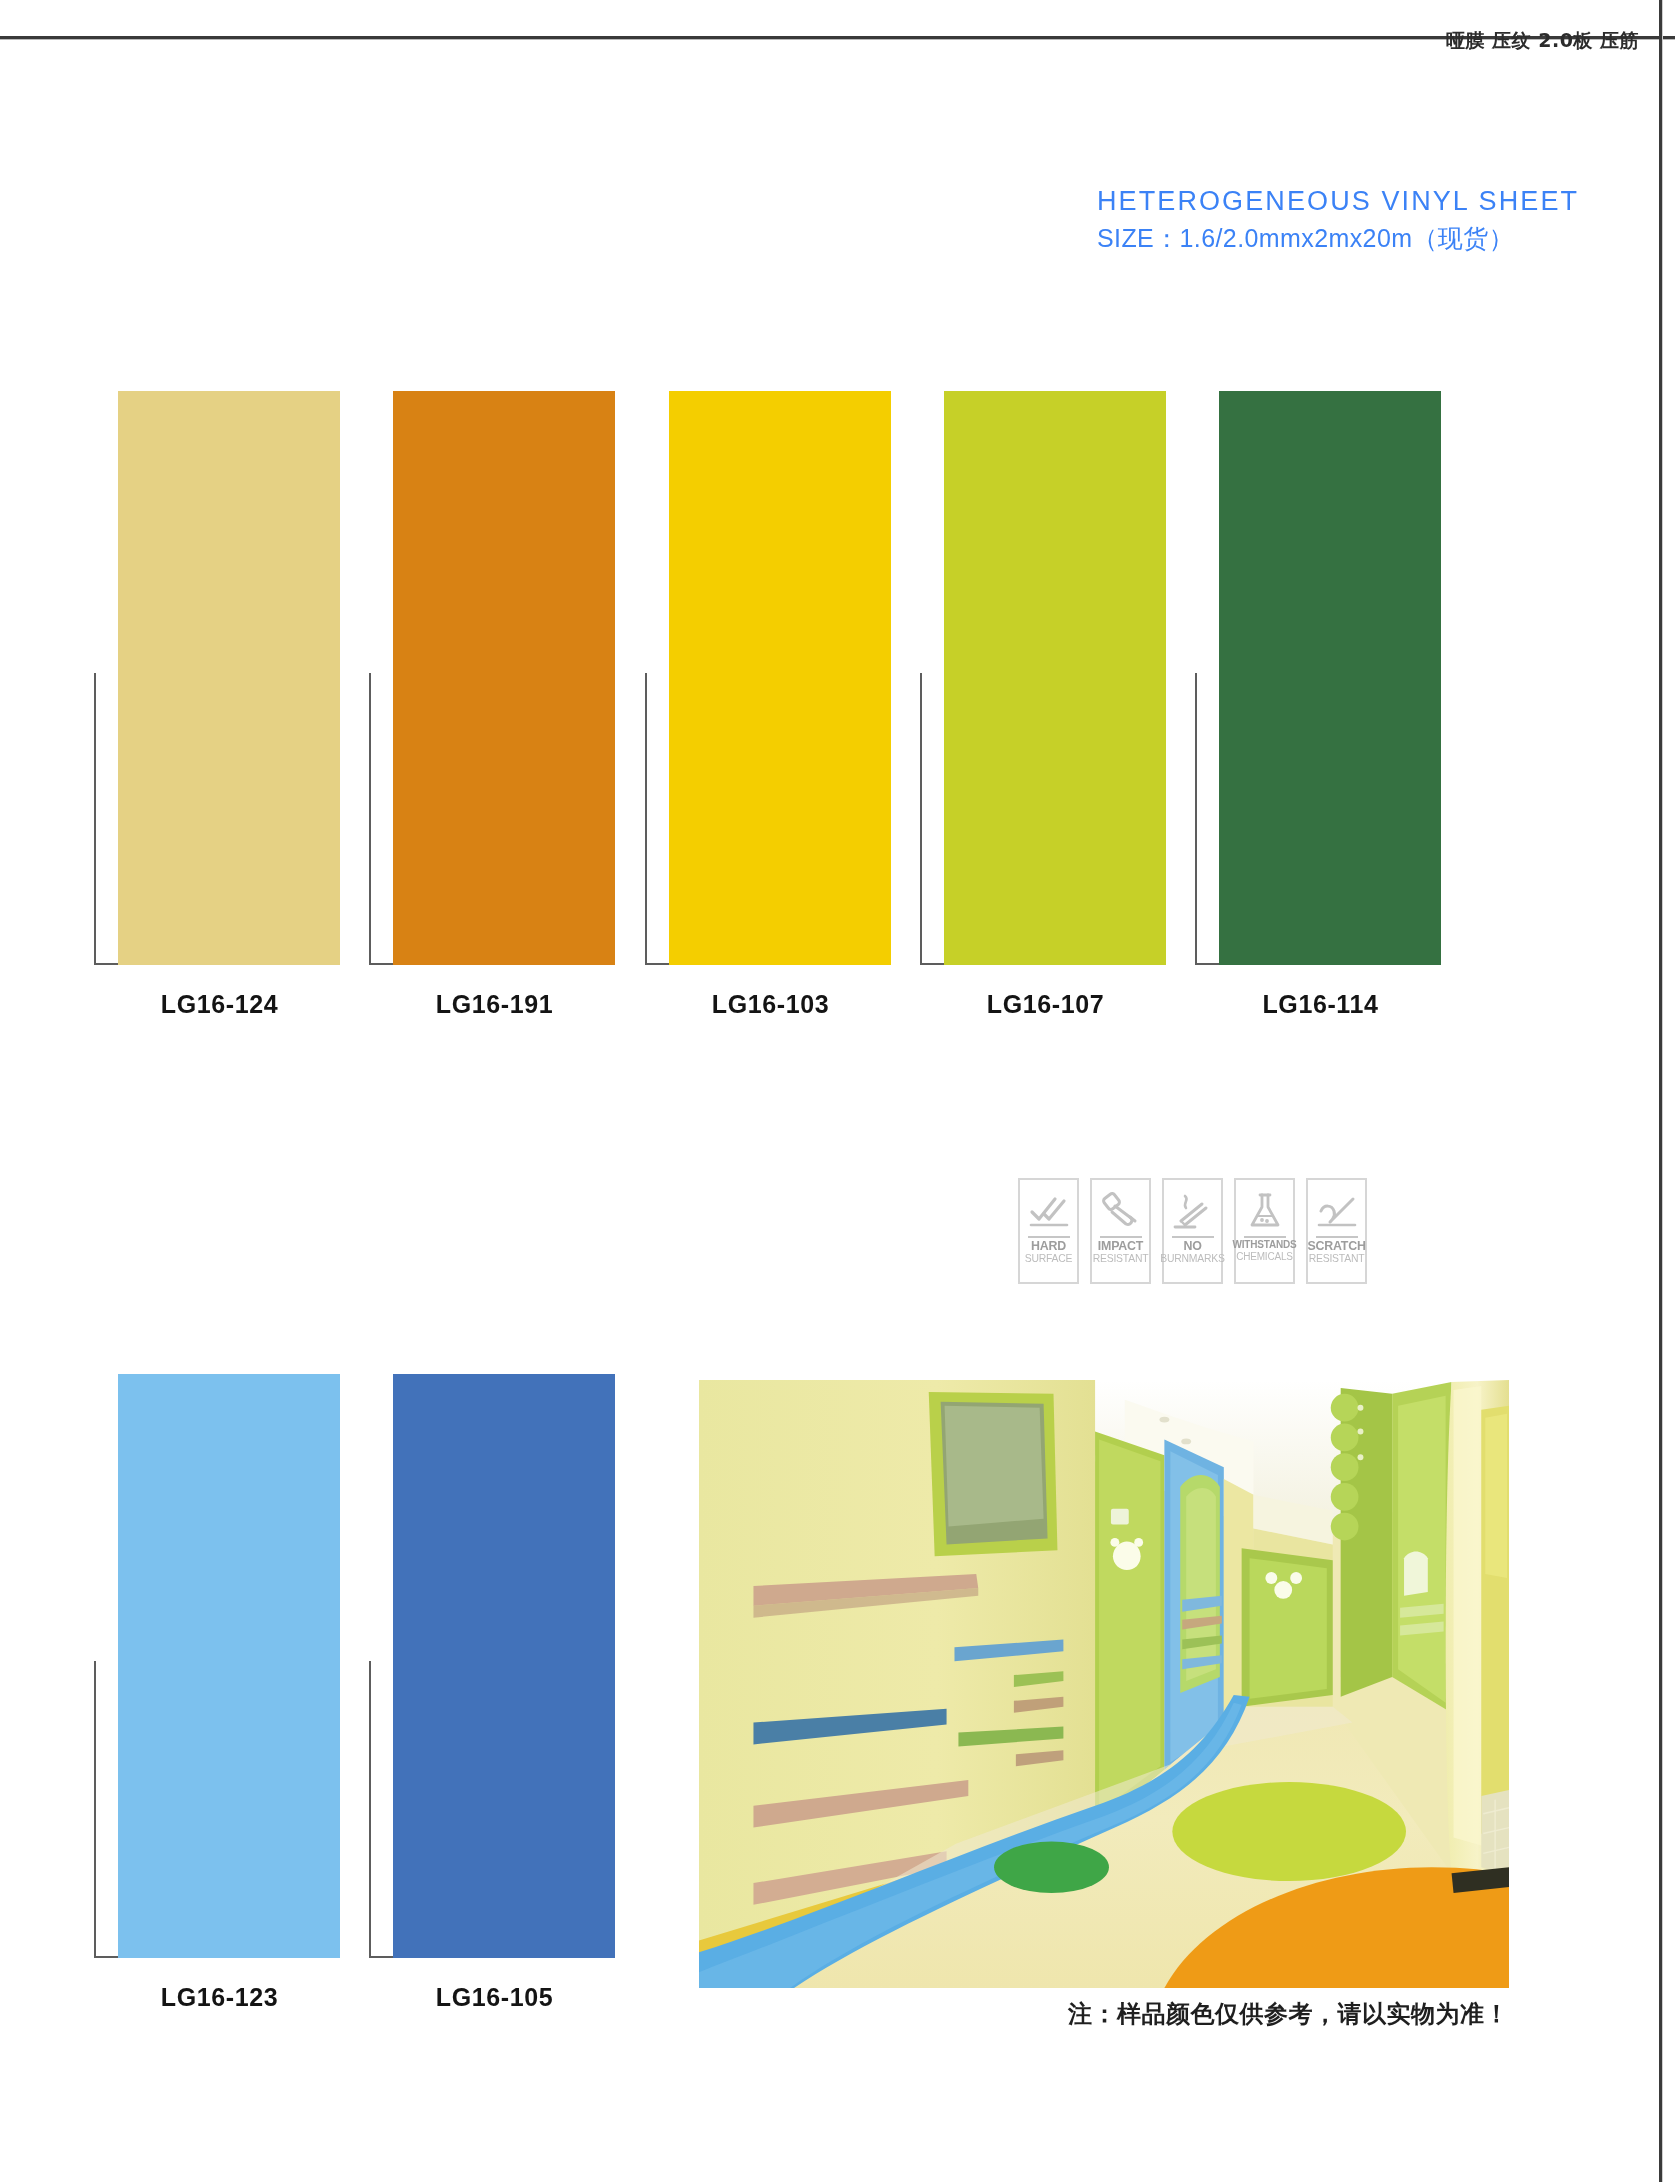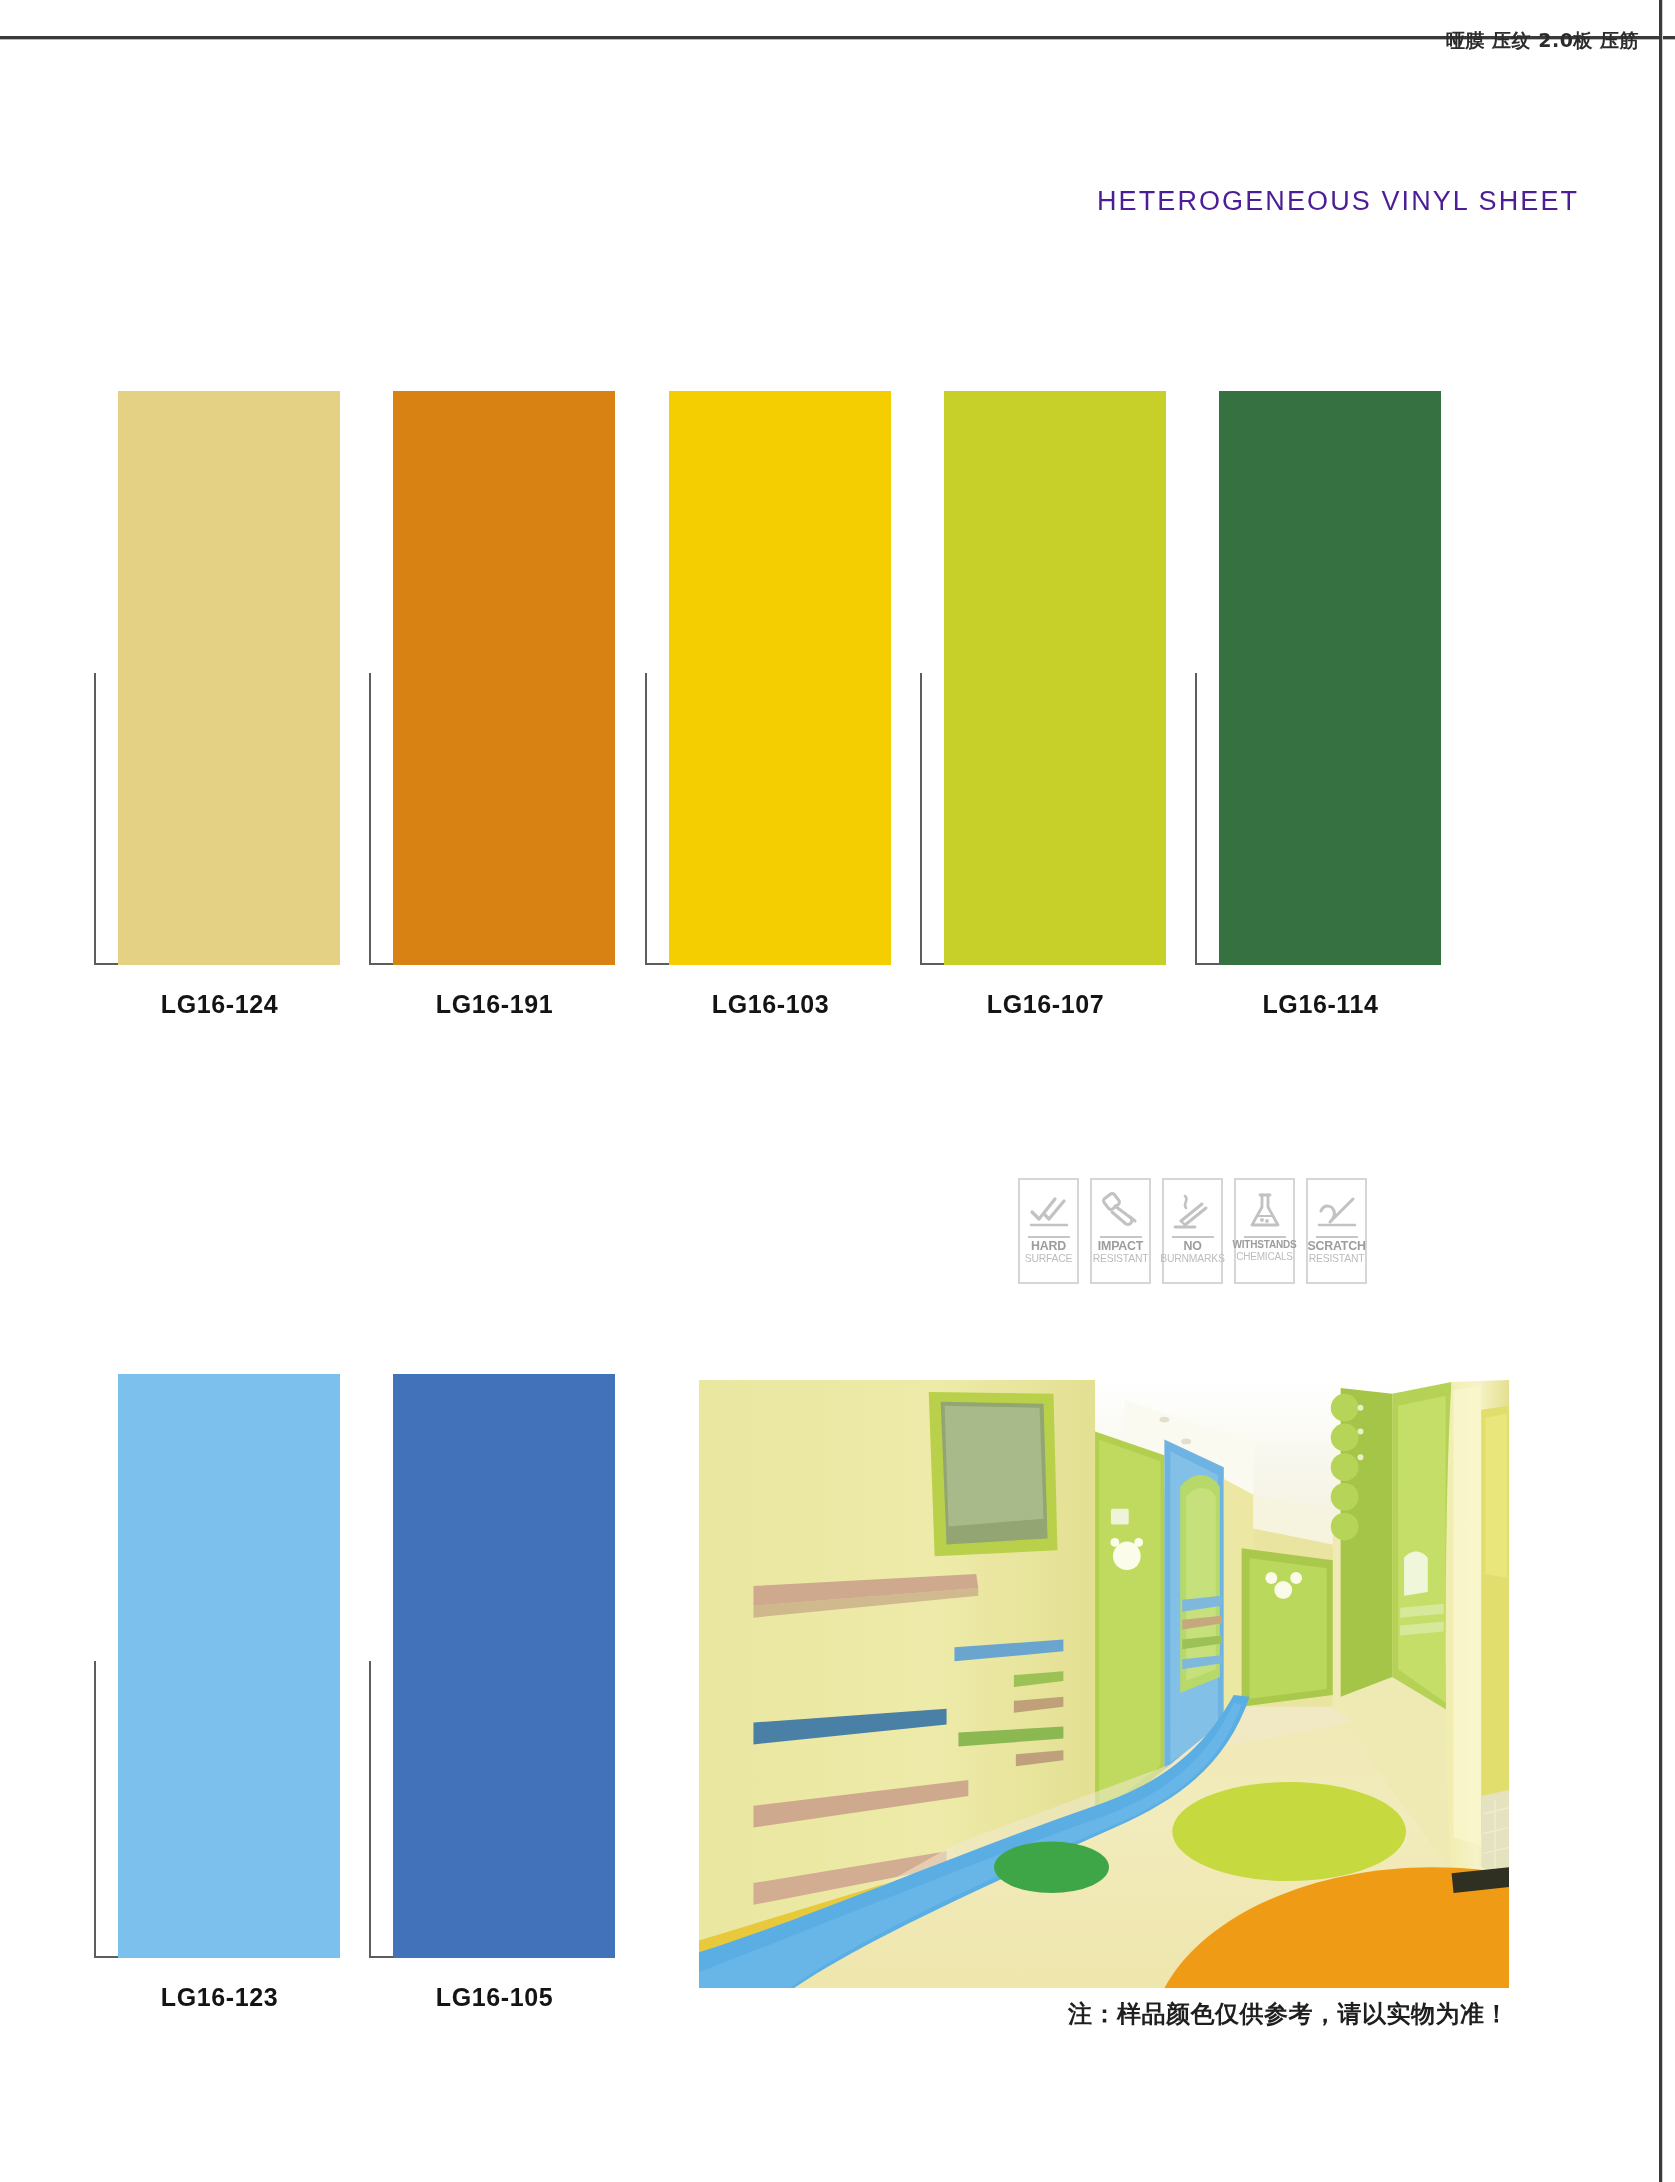--- a/index.html
+++ b/index.html
@@ -32,21 +32,21 @@
     position:absolute; right:36px; top:4px;
     font-size:19px; font-weight:700; letter-spacing:0.5px;
     color:#2c2c2c; white-space:nowrap;
     font-family:"DejaVu Sans","Liberation Sans",sans-serif;
     margin-top:24px;
   }
 
   
   .title-block{
     position:absolute; left:1097px; top:184px; width:465px;
-    text-align:left; color:#4c1d95;
+    text-align:left; color:#3b82f6;
   }
   .title-main{
     font-size:27px; letter-spacing:2.1px; line-height:1.30;
     white-space:nowrap; font-weight:400;
   }
   .title-sub{
     font-size:25px; letter-spacing:0.4px; line-height:1.34;
     white-space:nowrap; font-weight:400; margin-top:3px;
   }
 
@@ -131,20 +131,21 @@
 </head>
 <body>
 
 <div class="page-rule-top"></div>
 <div class="page-rule-right"></div>
 
 <div class="header-tag">哑膜 压纹 2.0板 压筋</div>
 
 <div class="title-block">
   <div class="title-main">HETEROGENEOUS VINYL SHEET</div>
+  <div class="title-sub">SIZE：1.6/2.0mmx2mx20m（现货）</div>
 </div>
 
 <div class="swatch-row row-top">
     <div class="swatch-cell" style="left: 94px; top: 0px;">
       <div class="caliper"></div>
       <div class="swatch-chip" style="background: rgb(229, 209, 132);"></div>
       <div class="swatch-label">LG16-124</div>
     </div>
     <div class="swatch-cell" style="left: 369px; top: 0px;">
       <div class="caliper"></div>

